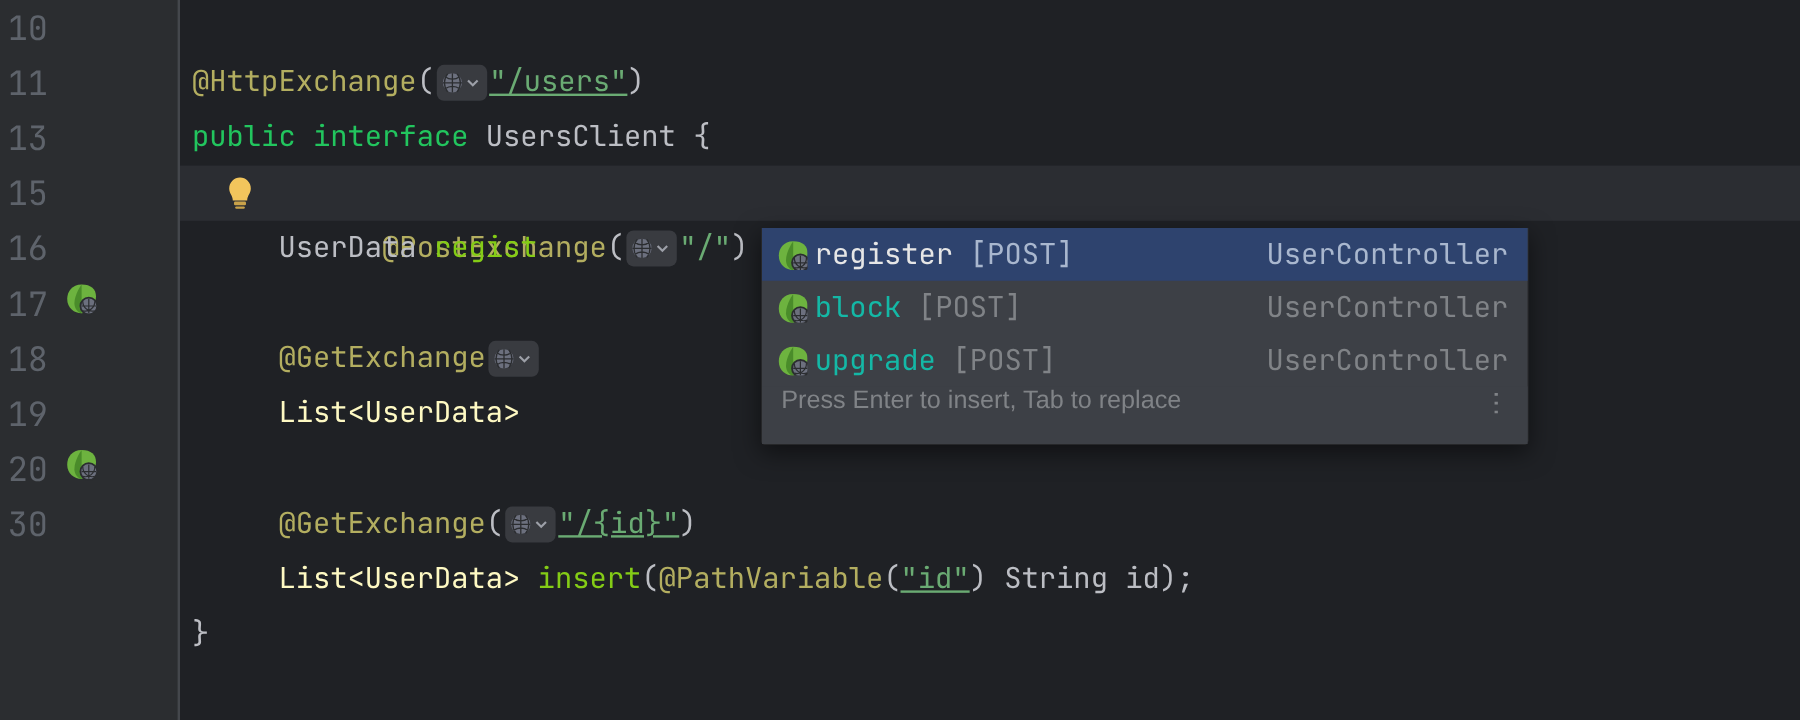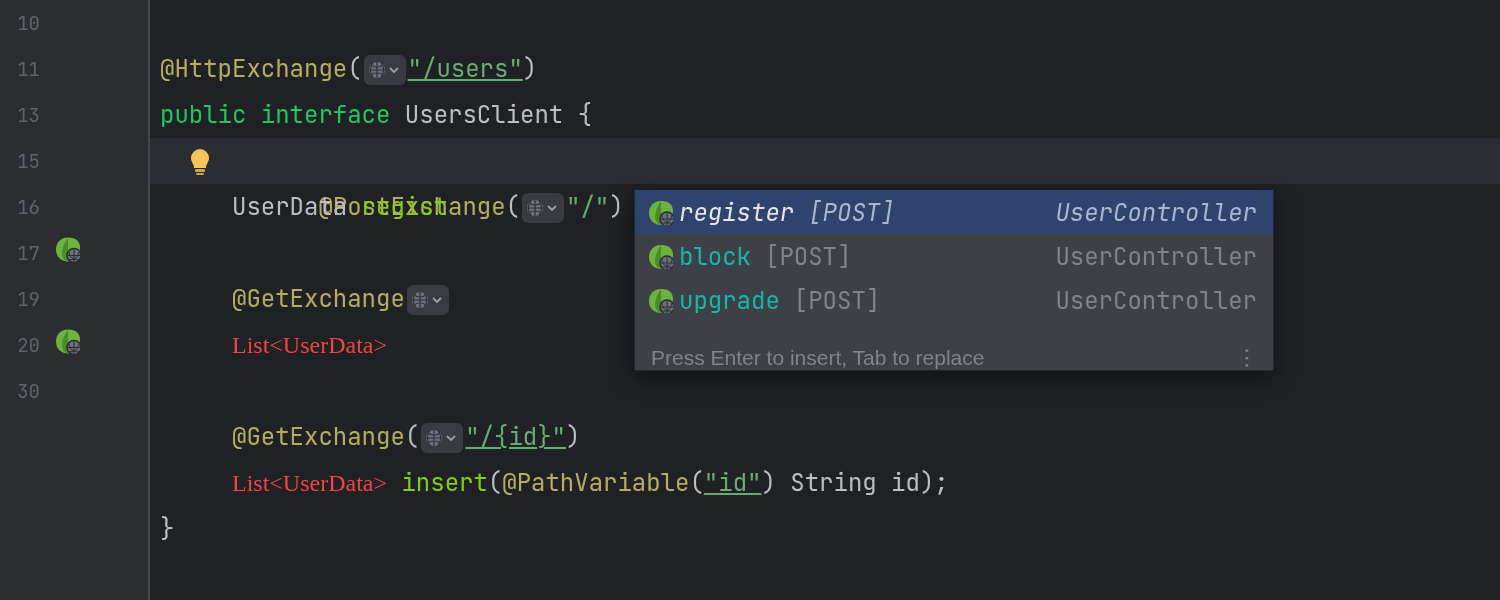--- a/index.html
+++ b/index.html
@@ -26,21 +26,21 @@
   .gutter-row {
     height: 46px;
     display: flex;
     align-items: center;
     position: relative;
   }
   .linenum {
     color: #5e636b;
     width: 40px;
     text-align: right;
-    font-size: 19px;
+    font-size: 28px;
   }
   .gutter-icon {
     position: absolute;
     left: 54px;
     top: 50%;
     transform: translateY(-50%);
   }
   .code-area {
     flex: 1;
     position: relative;
@@ -65,21 +65,21 @@
   }
   
   .ann   { color: #b3ae60; }     
   .kw    { color: #22c55e; }     
   .type  { color: #bcbec4; }     
   .str   { color: #6aab73; }     
   .param { color: #bcbec4; }     
   .mname { color: #84cc16; }
   .punc  { color: #bcbec4; }
   .under { text-decoration: underline; text-decoration-color: #6aab73; }
-  .generic { color: #ef4444; font-family: Liberation Serif, serif; }
+  .generic { color: #fef9c3; }
 
   
   .hint-widget {
     display: inline-flex;
     align-items: center;
     background: #393b40;
     border-radius: 6px;
     padding: 2px 6px 2px 4px;
     margin: 0 2px;
     vertical-align: -2px;
@@ -105,34 +105,33 @@
     font-size: 24px;
   }
   .popup-item {
     display: flex;
     align-items: center;
     height: 44px;
     padding: 0 16px 0 12px;
   }
   .popup-item.selected {
     background: #2e436e;
-    font-style: italic;
   }
   .popup-icon {
     flex: 0 0 32px;
     display:flex; align-items:center;
   }
   .popup-name { color: #14b8a6; }
   .popup-item.selected .popup-name { color: #e6e6e6; }
   .popup-verb { color: #808387; margin-left: 14px; }
   .popup-item.selected .popup-verb { color: #a9b7ce; }
   .popup-tail { margin-left: auto; color: #808387; }
   .popup-item.selected .popup-tail { color: #a9b7ce; }
   .popup-footer {
-    display: flex; align-items: flex-end;
+    display: flex; align-items: flex-start;
     height: 48px;
     padding: 0 16px;
     color: #808387;
     font-family: -apple-system, "Segoe UI", sans-serif;
     font-size: 21px;
     background: #3d4046;
   }
   .popup-footer .dots { margin-left:auto; letter-spacing: -2px; font-size:22px; transform: rotate(90deg); }
 </style>
 </head>
@@ -184,20 +183,23 @@
       </div>
     <div class="gutter-row">
         <span class="linenum">16</span>
       </div>
     <div class="gutter-row">
         <span class="linenum">17</span>
       <span class="gutter-icon"><svg width="28" height="28">
             <use href="#spring-leaf"></use>
           </svg></span>
     </div>
+    <div class="gutter-row">
+        <span class="linenum">18</span>
+      </div>
     <div class="gutter-row">
         <span class="linenum">19</span>
       </div>
     <div class="gutter-row">
         <span class="linenum">20</span>
       <span class="gutter-icon"><svg width="28" height="28">
             <use href="#spring-leaf"></use>
           </svg></span>
     </div>
     <div class="gutter-row">

